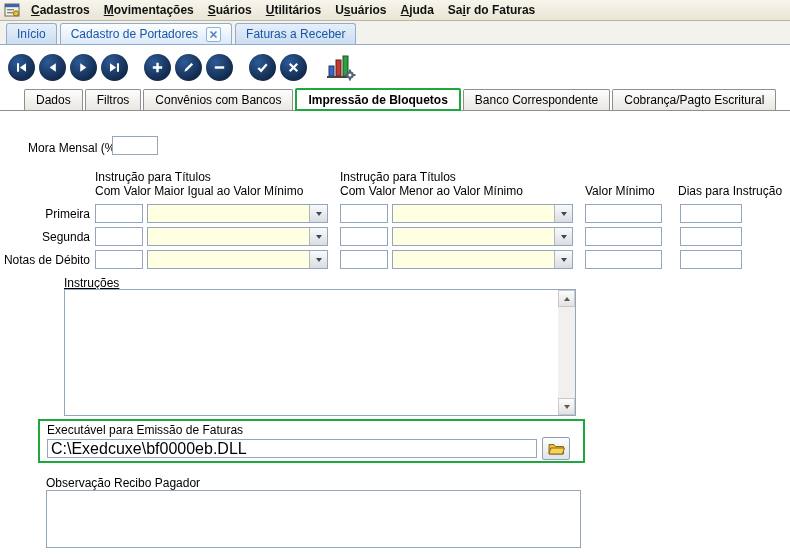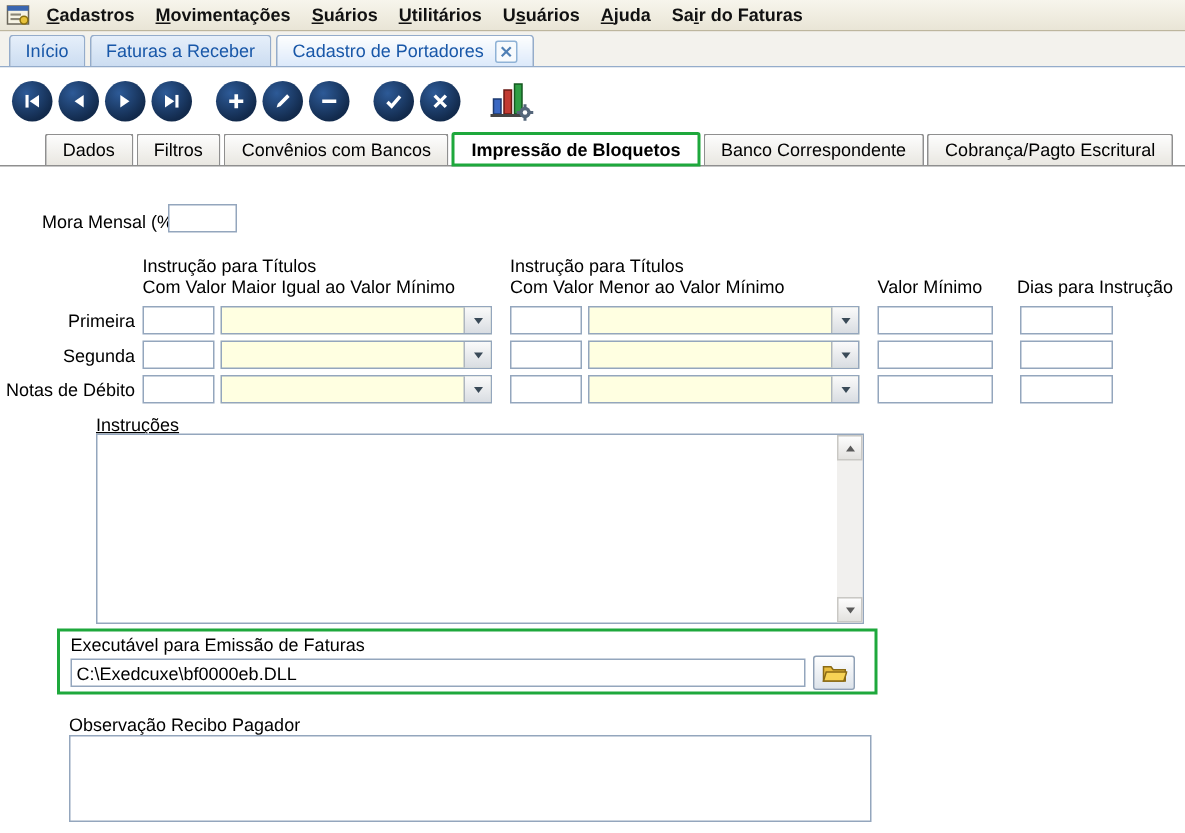--- a/index.html
+++ b/index.html
@@ -33,31 +33,31 @@
          background:radial-gradient(circle at 35% 30%, #2d5a97, #122a4c 72%);
          display:flex; align-items:center; justify-content:center; margin-right:4px;
          cursor:pointer; flex:none;}
   .grp {margin-left:12px;}
   .chartbtn {width:36px; height:32px; display:flex; align-items:center; justify-content:center;
              cursor:pointer; background:#fff; flex:none;}
 
   
   .subtabs {position:absolute; top:89px; left:0; width:790px; height:22px; display:flex;
             align-items:flex-end; padding-left:24px; border-bottom:1px solid #8f8f8f;
-            box-sizing:border-box; background:#fff;justify-content:center;}
+            box-sizing:border-box; background:#fff;}
   .subtab {height:21px; line-height:21px; padding:0 11px; margin-right:2px; font-size:12px;
            color:#000; background:linear-gradient(#fdfdfd,#e9e7e1); border:1px solid #8f8f8f;
            border-bottom:none; border-radius:2px 2px 0 0; cursor:pointer; white-space:nowrap;
            box-sizing:border-box;}
   .subtab.active {border:2px solid #1ea83c; background:#fff; font-weight:bold; height:23px;
                   margin-bottom:-1px; position:relative; z-index:2; line-height:20px;}
 
   
   .lbl {position:absolute; font-size:12px; color:#000; white-space:nowrap;}
-  .inp {position:absolute; height:19px; border:1px solid #94a6bd; background:#fff; font-size:12px;
+  .inp {position:absolute; height:19px; border:1px solid #94a6bd; background:#fff; font-size:16px;
         font-family:"Liberation Sans", sans-serif; padding:0 3px; box-sizing:border-box; outline:none;}
   .combo {position:absolute; height:19px; border:1px solid #94a6bd; background:#ffffe1;
           box-sizing:border-box; cursor:pointer;}
   .combo-arrow {position:absolute; top:0; right:0; width:17px; height:17px;
                 background:linear-gradient(#fafafa,#d9dde2); border-left:1px solid #aeb6bf;
                 display:flex; align-items:center; justify-content:center;}
   .tri-down {width:0; height:0; border-left:3.5px solid transparent; border-right:3.5px solid transparent;
              border-top:4.5px solid #3a4a58;}
   .tri-up-s {width:0; height:0; border-left:3.5px solid transparent; border-right:3.5px solid transparent;
              border-bottom:4.5px solid #5a5a5a;}
@@ -95,30 +95,30 @@
     <span class="mitem"><span></span><u>U</u><span>tilitários</span></span>
     <span class="mitem"><span>U</span><u>s</u><span>uários</span></span>
     <span class="mitem"><span></span><u>A</u><span>juda</span></span>
     <span class="mitem"><span>Sa</span><u>i</u><span>r do Faturas</span></span>
   </div>
 
   <div class="tabbar">
     <div class="tab">
       <span>Início</span>
     </div>
-    <div class="tab">
-      <span>Faturas a Receber</span>
-    </div>
     <div class="tab active">
       <span>Cadastro de Portadores</span>
       <span class="tabclose">
         <svg width="9" height="9" viewBox="0 0 9 9">
             <path d="M1.5 1.5 L7.5 7.5 M7.5 1.5 L1.5 7.5" stroke="#4f7fb5" stroke-width="1.5"></path>
           </svg>
       </span>
+    </div>
+    <div class="tab">
+      <span>Faturas a Receber</span>
     </div>
   </div>
 
   <div class="toolbar">
     <div class="tbtn">
       <svg width="15" height="15" viewBox="0 0 16 16">
           <rect x="3.2" y="3.5" width="2.2" height="9" fill="#fff"></rect>
           <path d="M12.8 3.5 L6.2 8 L12.8 12.5 Z" fill="#fff"></path>
         </svg>
     </div>

